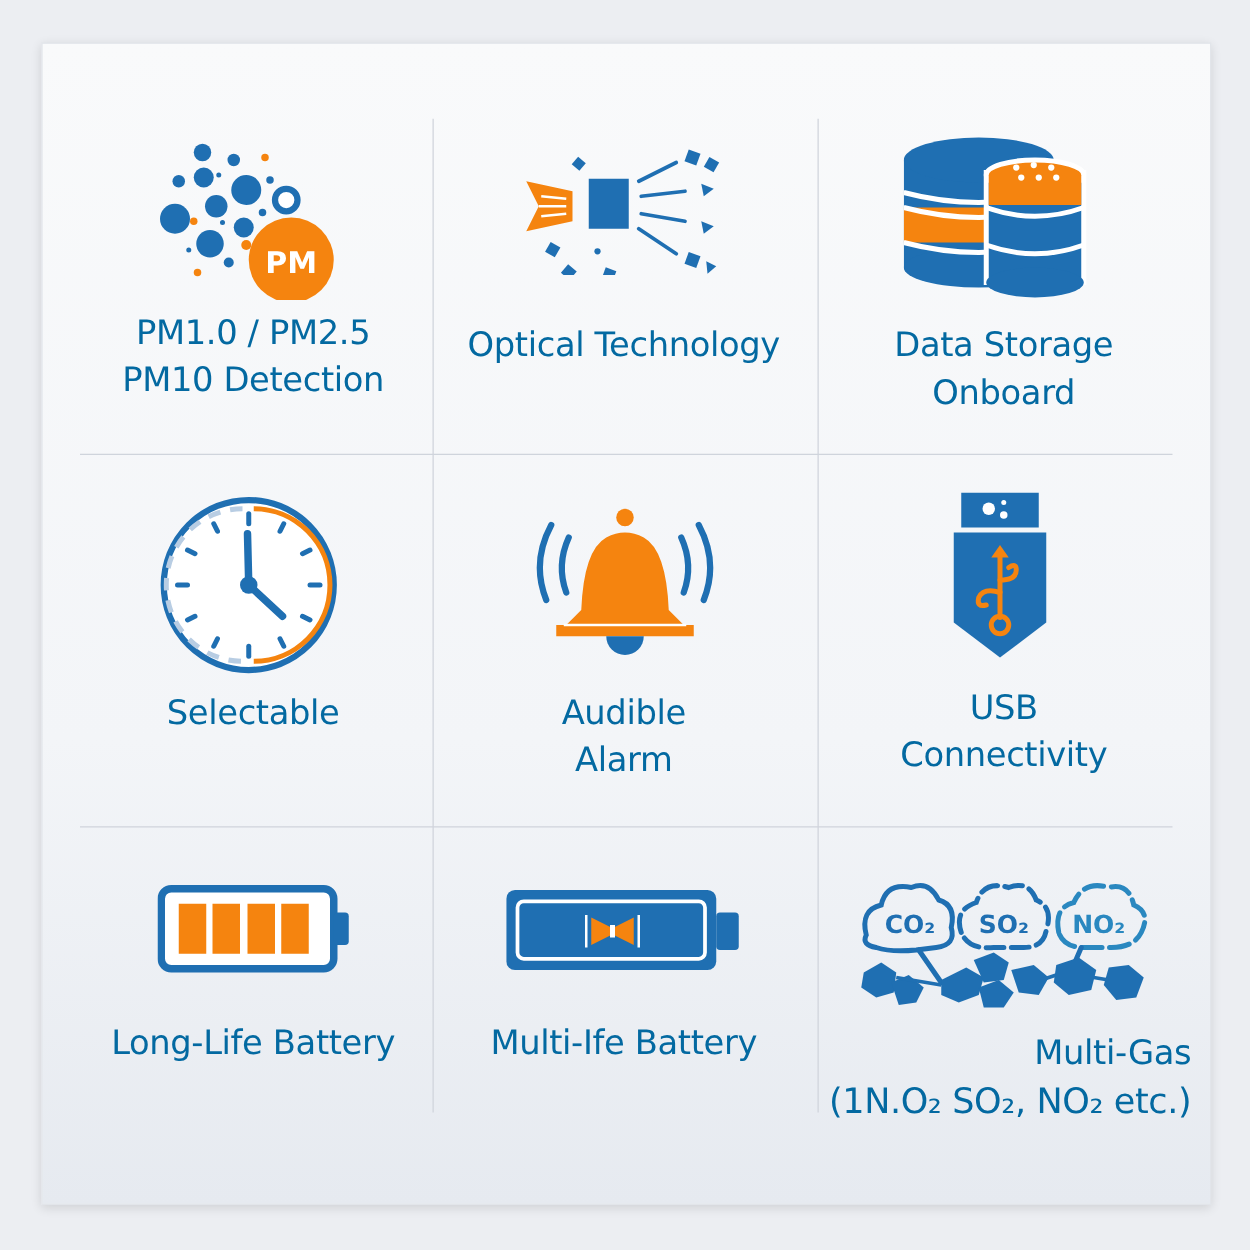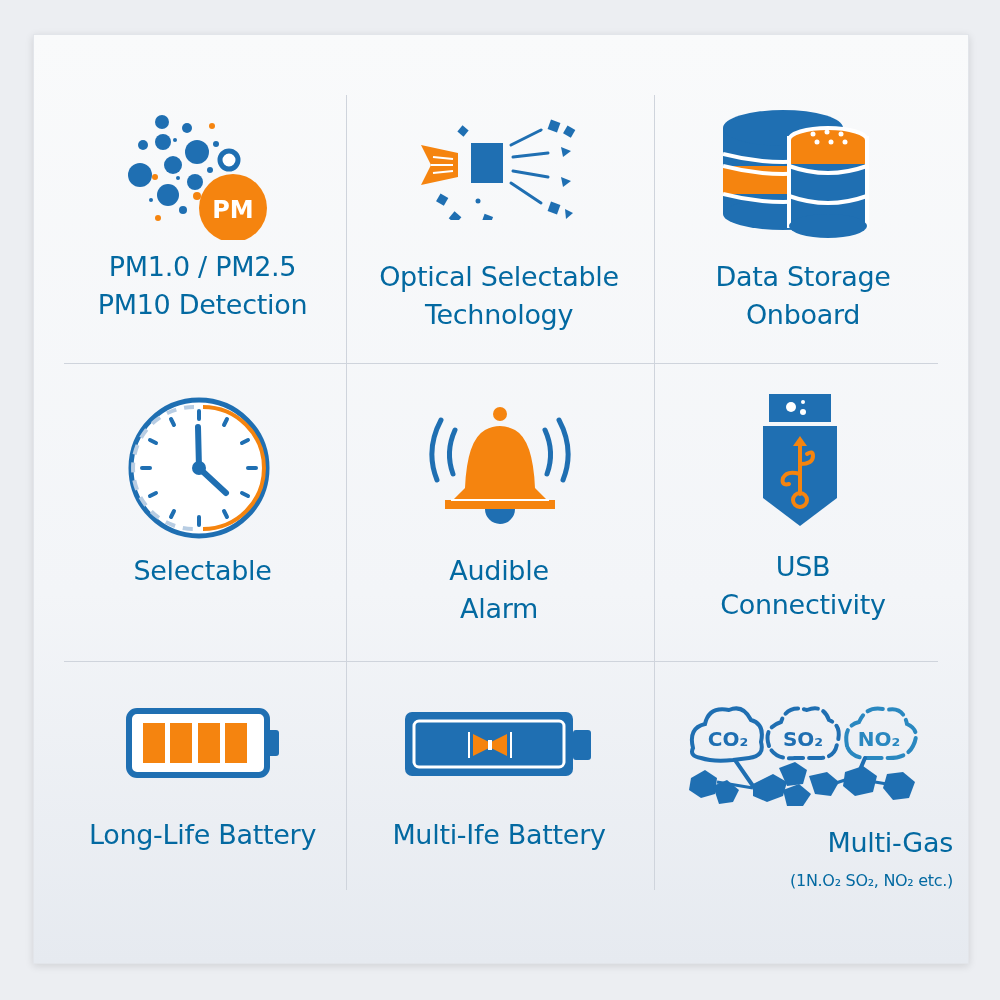--- a/index.html
+++ b/index.html
@@ -3,21 +3,21 @@
 <meta charset="utf-8">
 <style>
   html,body{margin:0;padding:0;}
   body{width:1000px;height:1000px;background:#eceef2;position:relative;overflow:hidden;font-family:"DejaVu Sans","Liberation Sans",sans-serif;}
   .card{position:absolute;left:33px;top:34px;width:934px;height:928px;background:linear-gradient(180deg,#f9fafb 0%,#f3f5f8 60%,#e6eaf0 100%);box-shadow:0 2px 8px rgba(0,0,0,0.12);border:1px solid #e2e5ea;}
   .vline{position:absolute;width:1px;background:#cfd4dc;}
   .hline{position:absolute;height:1px;background:#cfd4dc;}
   .cell{position:absolute;}
   .icon{position:absolute;}
   .label{position:absolute;left:0;width:100%;text-align:center;color:#0369a1;font-size:27px;line-height:38px;letter-spacing:-0.3px;}
-  .sub{font-size:16px;}
+  .sub{font-size:28px;}
 </style>
 </head>
 <body>
 
 <div class="card">
   <div class="vline" style="left:312px;top:60px;height:795px;"></div>
   <div class="vline" style="left:620px;top:60px;height:795px;"></div>
   <div class="hline" style="left:30px;top:328px;width:874px;"></div>
   <div class="hline" style="left:30px;top:626px;width:874px;"></div>
 </div>
@@ -80,22 +80,21 @@
       <rect x="136" y="98" width="10" height="10" transform="rotate(20 141 103)"></rect>
         <path d="M152 104 l8 4 l-7 6 z"></path>
       <rect x="46" y="22" width="8" height="8" transform="rotate(40 50 26)"></rect>
         <rect x="25" y="90" width="9" height="9" transform="rotate(30 29 94)"></rect>
       <rect x="38" y="108" width="9" height="9" transform="rotate(40 42 112)"></rect>
         <rect x="70" y="110" width="9" height="9" transform="rotate(20 74 114)"></rect>
       <circle cx="65" cy="96" r="2.5"></circle>
     </g>
   </svg>
   <div class="label" style="top:168px;">
-    <div>Optical Selectable</div>
-      <div>Technology</div>
+    <div>Optical Technology</div>
   </div>
 </div>
 
 <div class="cell" style="left:653px;top:90px;width:300px;height:270px;">
   <svg class="icon" style="left:70px;top:18px;" width="150" height="135" viewBox="0 0 150 135">
     <rect x="0" y="20" width="120" height="86" fill="#1f6fb2"></rect>
     <ellipse cx="60" cy="20" rx="60" ry="18" fill="#1f6fb2"></ellipse>
     <ellipse cx="60" cy="106" rx="60" ry="16" fill="#1f6fb2"></ellipse>
     <rect x="0" y="58" width="120" height="28" fill="#f5840f"></rect>
     <path d="M0 46 Q60 62 120 46" stroke="#fff" stroke-width="4" fill="none"></path>

